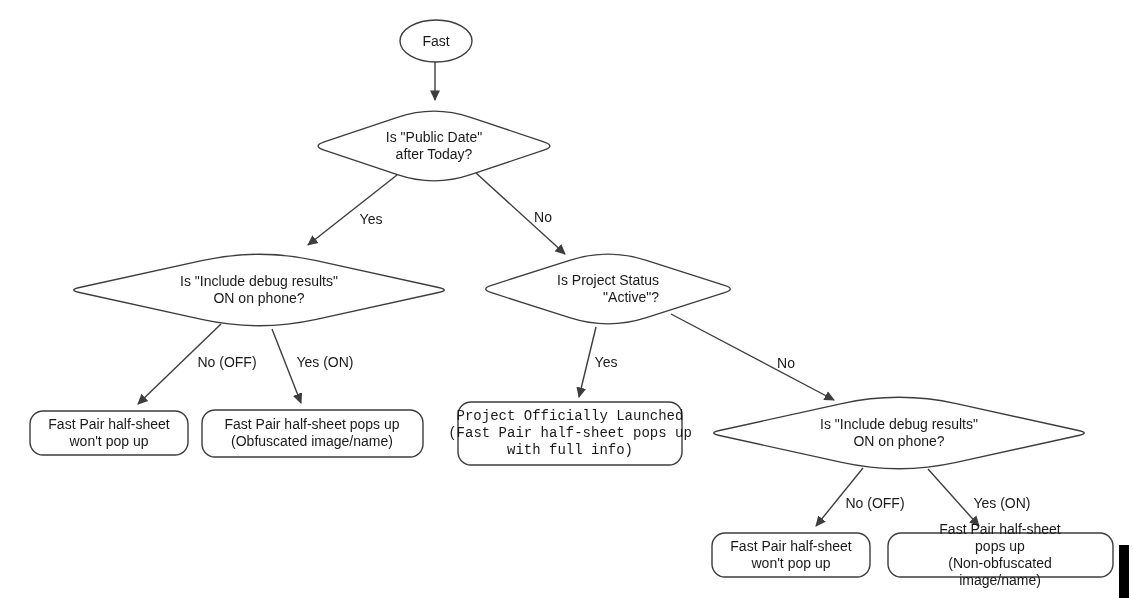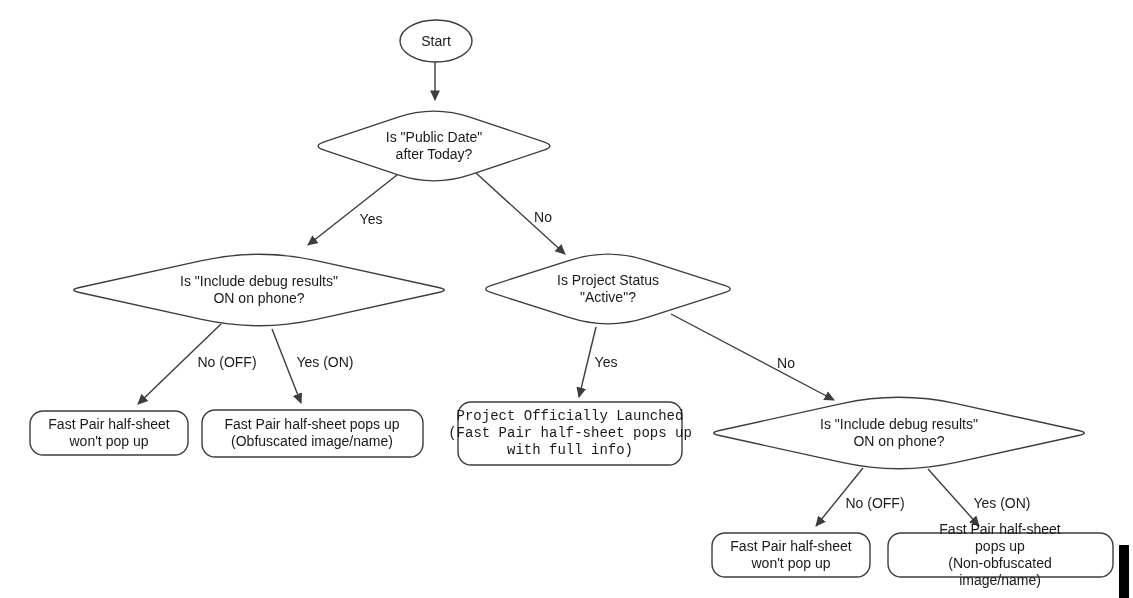--- a/index.html
+++ b/index.html
@@ -73,26 +73,26 @@
     <path class="shape" d="M 719.5,430.5 L 841.7,403.6 Q 899,391 956.3,403.6 L 1078.5,430.5 Q 1090,433 1078.5,435.5
              L 956.3,462.4 Q 899,475 841.7,462.4 L 719.5,435.5 Q 708,433 719.5,430.5 Z"></path>
 
     <rect class="shape" x="30" y="411" width="158" height="44" rx="13"></rect>
     <rect class="shape" x="202" y="410" width="221" height="47" rx="13"></rect>
     <rect class="shape" x="458" y="402" width="224" height="63" rx="13"></rect>
     <rect class="shape" x="712" y="533" width="158" height="44" rx="13"></rect>
     <rect class="shape" x="888" y="533" width="225" height="44" rx="13"></rect>
   </svg>
 
-  <div class="lbl" style="left:436px; top:41px;">Start</div>
+  <div class="lbl" style="left:436px; top:41px;">Fast</div>
   <div class="lbl" style="left:434px; top:146px;">Is "Public Date"
 after Today?</div>
   <div class="lbl" style="left:259px; top:290px;">Is "Include debug results"
 ON on phone?</div>
-  <div class="lbl" style="left:608px; top:289px;">Is Project Status
+  <div class="lbl" style="left:608px; top:289px;text-align:right;">Is Project Status
 "Active"?</div>
   <div class="lbl" style="left:899px; top:433px;">Is "Include debug results"
 ON on phone?</div>
   <div class="lbl" style="left:109px; top:433px;">Fast Pair half-sheet
 won't pop up</div>
   <div class="lbl" style="left:312px; top:433px;">Fast Pair half-sheet pops up
 (Obfuscated image/name)</div>
   <div class="lbl" style="left:570px; top:433px;font-family:Liberation Mono, monospace;">Project Officially Launched
 (Fast Pair half-sheet pops up
 with full info)</div>

